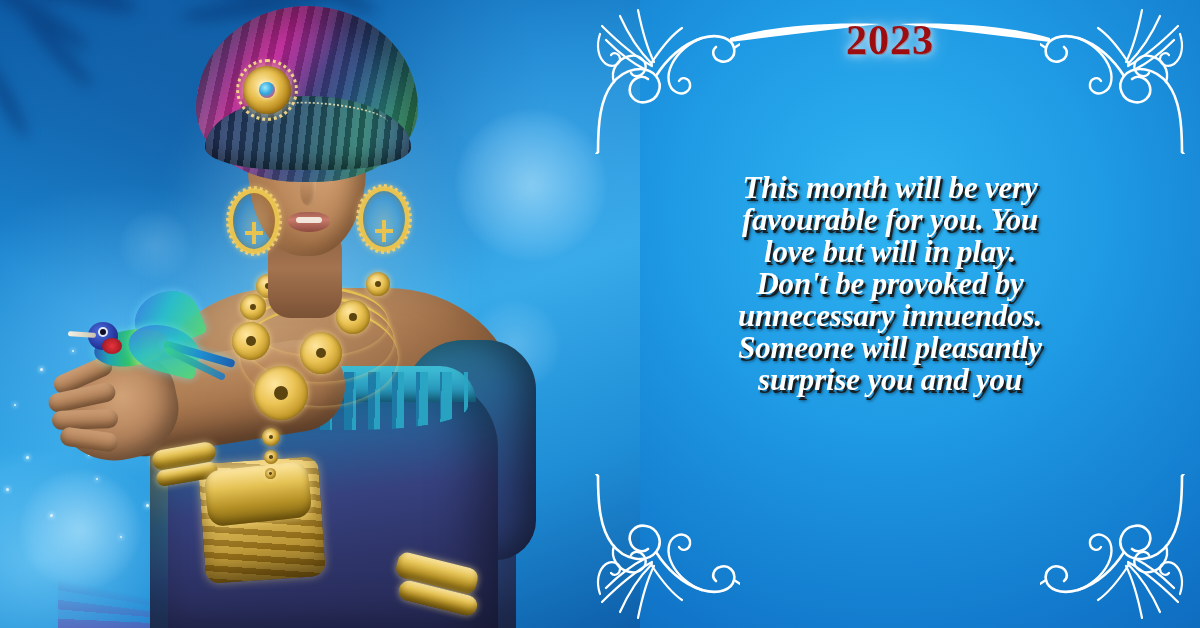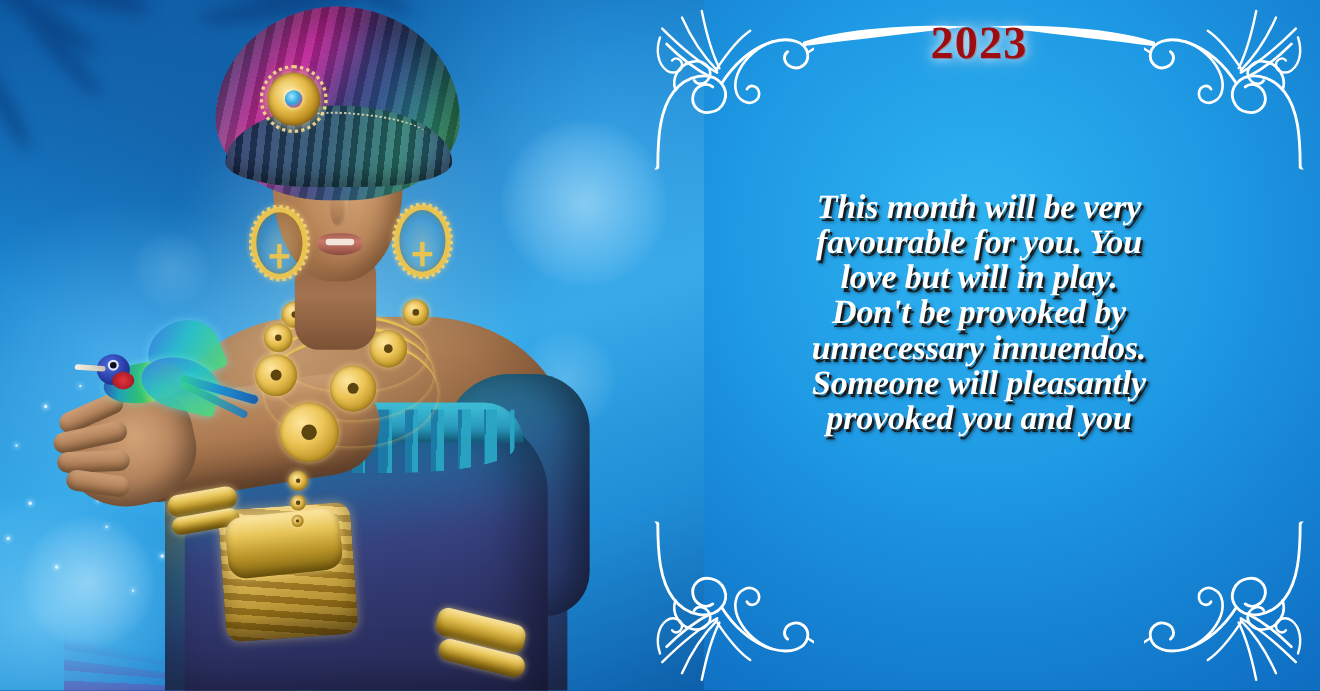--- a/index.html
+++ b/index.html
@@ -552,17 +552,17 @@
 
     <div class="year">2023</div>
 
     <div class="forecast" id="forecast-text">
         <div>This month will be very</div>
         <div>favourable for you. You</div>
         <div>love but will in play.</div>
         <div>Don't be provoked by</div>
         <div>unnecessary innuendos.</div>
         <div>Someone will pleasantly</div>
-        <div>provoked you and you</div>
+        <div>surprise you and you</div>
       </div>
   </div>
 
 </div>
 
 </body></html>

